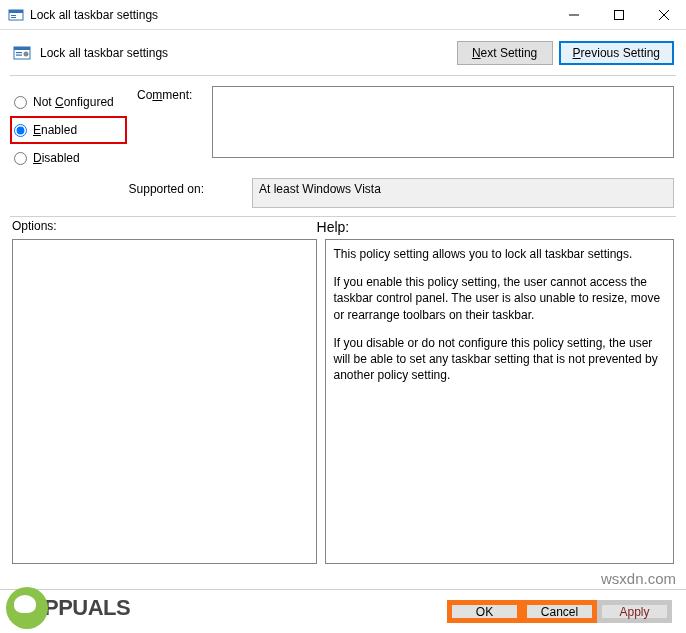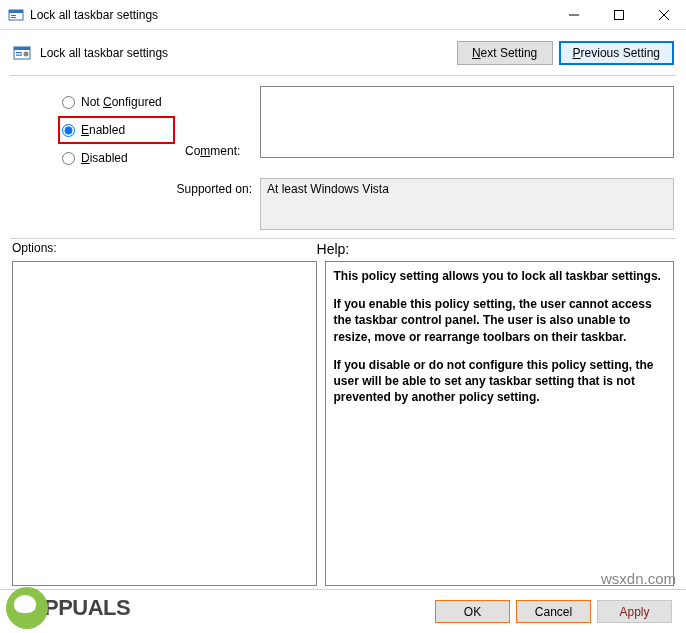--- a/index.html
+++ b/index.html
@@ -12,47 +12,47 @@
     .win-btn { width: 45px; height: 30px; display: flex; align-items: center; justify-content: center; background: none; border: none; font-family: inherit; }
     
     .toolbar { height: 45px; display: flex; align-items: center; padding: 8px 12px; }
     .toolbar-icon { width: 20px; height: 20px; margin-right: 8px; display: inline-flex; }
     .toolbar-title { font-size: 12px; flex: 1; }
     .nav-btn { min-width: 96px; height: 24px; padding: 0 12px; margin-left: 6px; background: #e1e1e1; border: 1px solid #adadad; font-size: 12px; font-family: inherit; }
     .nav-btn.focused { border: 2px solid #0078d7; background: #e5f1fb; }
     
     .divider { height: 1px; background: #d0d0d0; margin: 0 10px; }
     
-    .config-area { padding: 10px 12px 8px 12px; margin-left: 48px; }
+    .config-area { padding: 10px 12px 8px 12px; }
     .radio-row { display: flex; align-items: flex-start; }
     .radio-group { width: 115px; padding-top: 2px; }
     .radio-item { display: flex; align-items: center; height: 28px; padding-left: 2px; }
     .radio-item input[type="radio"] { margin-right: 6px; }
     .radio-item label { font-size: 12px; }
     .radio-item.highlight { border: 2px solid #d00; padding: 12px 2px; margin-left:-2px;}
 
-    .comment-block { flex: 1; display: flex; align-items:flex-end; margin-left: 10px; }
+    .comment-block { flex: 1; display: flex; align-items:flex-start; margin-left: 10px; }
     .field-label { width: 75px; font-size: 12px; padding-top: 2px; }
     .comment-box { flex: 1; height: 72px; border: 1px solid #848484; background: #fff; position: relative; padding: 2px 18px 2px 4px; font-size: 12px; overflow-y: scroll; resize:none; font-family: inherit;}
     
-    .supported-block { display: flex; align-items: flex-start; margin-top:6px; }
+    .supported-block { display: flex; align-items: flex-start; margin-top:6px;gap:40px; }
     .supported-label { width: 200px; text-align: right; padding-right: 8px; font-size: 12px; padding-top:4px;}
-    .supported-box { flex: 1; height: 52px; border: 1px solid #bfbfbf; background: #f0f0f0; padding: 3px 18px 2px 6px; position:relative; font-size:12px; overflow-y:scroll;}
+    .supported-box { flex: 1; height: 30px; border: 1px solid #bfbfbf; background: #f0f0f0; padding: 3px 18px 2px 6px; position:relative; font-size:12px; overflow-y:scroll;}
     
     .panels-header { display: flex; padding: 2px 12px 4px 12px; }
     .options-header { width: 46%; font-size: 12px; }
     .help-header { flex: 1; font-size: 14px; }
-    .panels { display: flex; padding: 0 12px; gap: 8px; font-weight: bold; }
+    .panels { display: flex; padding: 0 12px; gap: 8px; }
     .panel { border: 1px solid #848484; background: #fff; height: 325px; padding: 6px 8px; font-size: 12px; overflow:auto;}
     .options-panel { width: 46%; }
     .help-panel { flex: 1; line-height: 1.35; }
     .help-panel p { margin-bottom: 12px; }
     
     .button-bar { position: absolute; bottom: 0; left: 0; right: 0; height: 44px; border-top: 1px solid #d0d0d0; display: flex; align-items: center; justify-content: flex-end; padding-right: 14px; background:#fff;}
-    .dlg-btn { min-width: 75px; height: 23px; margin-left: 6px; background: #e1e1e1; border: 1px solid #f97316; font-size: 12px; font-family: inherit; }
+    .dlg-btn { min-width: 75px; height: 23px; background: #e1e1e1; border: 5px solid #f97316; font-size: 12px; font-family: inherit; }
     .dlg-btn:disabled { color: #7f1d1d; background:#e1e1e1; border-color:#c7c7c7;}
     
     .watermark { position: absolute; left: 6px; bottom: 4px; font-size: 22px; font-weight: bold; color: #444; font-family: Arial, sans-serif; letter-spacing: -0.5px; display:flex; align-items:center;}
     .watermark-logo { width: 42px; height: 42px; background:#8bc34a; border-radius:50%; margin-right:-4px; position:relative; overflow:hidden;}
     .watermark-logo::after { content:''; position:absolute; left:8px; top:8px; width:22px; height:18px; background:#fff; border-radius:50% 50% 40% 40%; }
     .watermark-credit { position:absolute; right:10px; bottom:46px; font-size:15px; color:#868686; }
     .ul { text-decoration: underline; }
     
     
     ::-webkit-scrollbar { width: 16px; }

